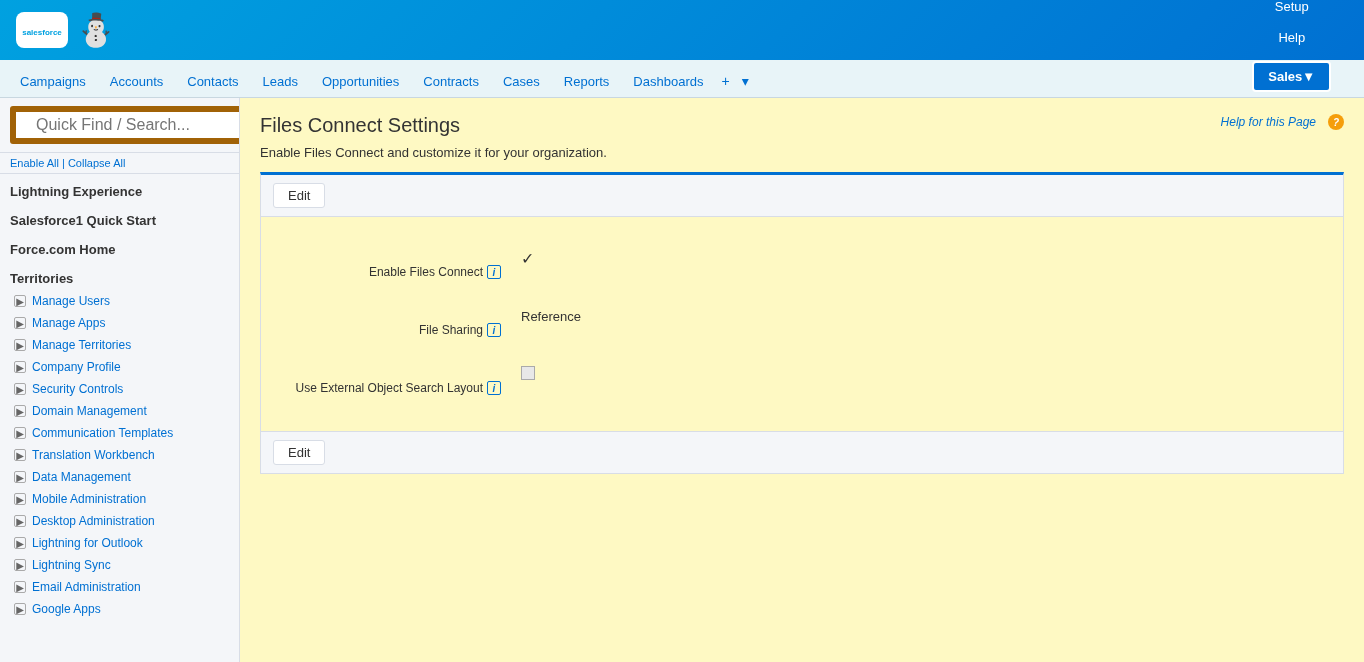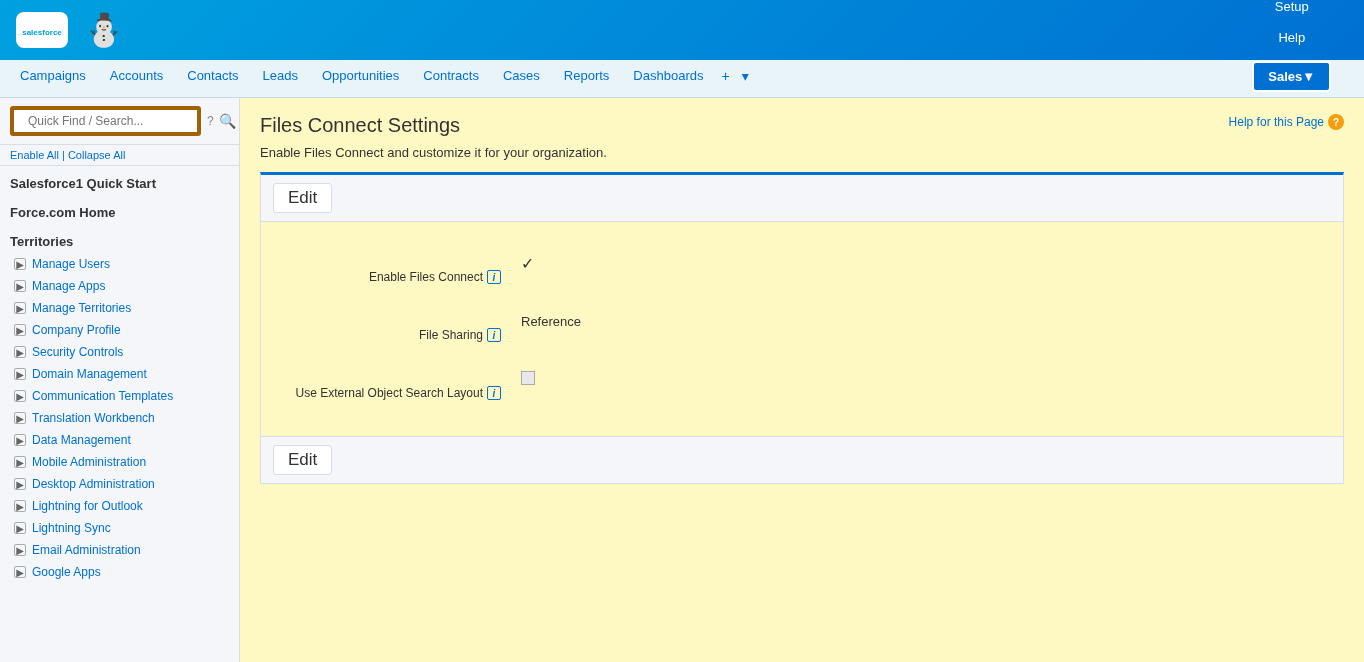--- a/index.html
+++ b/index.html
@@ -10,21 +10,21 @@
       background: linear-gradient(135deg, #00a1e0 0%, #0070d2 100%);
       height: 60px;
       display: flex;
       align-items: center;
       padding: 0 16px;
       position: relative;
     }
     .header-logo {
       display: flex;
       align-items: center;
-      gap: 16px;
+      gap: 8px;
     }
     .salesforce-logo {
       background: white;
       border-radius: 8px;
       width: 52px;
       height: 36px;
       display: flex;
       align-items: center;
       justify-content: center;
       font-size: 10px;
@@ -68,21 +68,21 @@
       display: flex;
       align-items: flex-end;
     }
 
     
     .navbar {
       background: #e8f4f8;
       border-bottom: 1px solid #c8d7e0;
       height: 38px;
       display: flex;
-      align-items: flex-start;
+      align-items: flex-end;
       padding: 0 8px;
     }
     .nav-item {
       padding: 8px 12px;
       font-size: 13px;
       color: #0070d2;
       cursor: pointer;
       white-space: nowrap;
       text-decoration: none;
     }
@@ -110,24 +110,24 @@
     }
     .sidebar-search {
       padding: 8px 10px;
       border-bottom: 1px solid #d8dde6;
       display: flex;
       align-items: center;
       gap: 6px;
     }
     .sidebar-search input {
       flex: 1;
-      border: 4px solid #a16207;
+      border: 6px solid #a16207;
       border-radius: 3px;
-      padding: 4px 14px;
-      font-size: 12px;
+      padding: 4px 20px;
+      font-size: 16px;
       color: #888;
       background: white;
     }
     .sidebar-search .search-help {
       color: #888;
       font-size: 12px;
       cursor: pointer;
     }
     .sidebar-search .search-btn {
       color: #888;
@@ -196,23 +196,24 @@
     .page-title {
       font-size: 20px;
       font-weight: normal;
       color: #333;
     }
     .help-link {
       color: #0070d2;
       font-size: 12px;
       display: flex;
       align-items: center;
-      gap: 4px;
+      gap: 12px;
       cursor: pointer;
       text-decoration: none;
+      font-style: italic;
     }
     .help-icon {
       background: #f59e0b;
       color: white;
       border-radius: 50%;
       width: 16px;
       height: 16px;
       display: flex;
       align-items: center;
       justify-content: center;
@@ -235,21 +236,21 @@
       border-bottom: 1px solid #d8dde6;
       display: flex;
       align-items: center;
       gap: 8px;
     }
     .edit-btn {
       background: white;
       border: 1px solid #d8dde6;
       border-radius: 3px;
       padding: 4px 14px;
-      font-size: 17px;
+      font-size: 13px;
       cursor: pointer;
       color: #333;
     }
 
     .settings-body {
       padding: 20px 30px;
     }
     .settings-row {
       display: flex;
       align-items: center;
@@ -361,20 +362,21 @@
       <input type="text" placeholder="Quick Find / Search..." style="">
       <span class="search-help">?</span>
       <button class="search-btn">🔍</button>
     </div>
     <div class="sidebar-expand-links">
       <a>Enable All</a>
       <span>|</span>
       <a>Collapse All</a>
     </div>
 
+    <div class="sidebar-section-title">Lightning Experience</div>
 
     <div class="sidebar-section-title">Salesforce1 Quick Start</div>
 
     <div class="sidebar-section-title">Force.com Home</div>
 
     <div class="sidebar-section-title">Territories</div>
 
     <div class="sidebar-item">
       <span class="arrow">▶</span>
       <span class="item-label">Manage Users</span>

